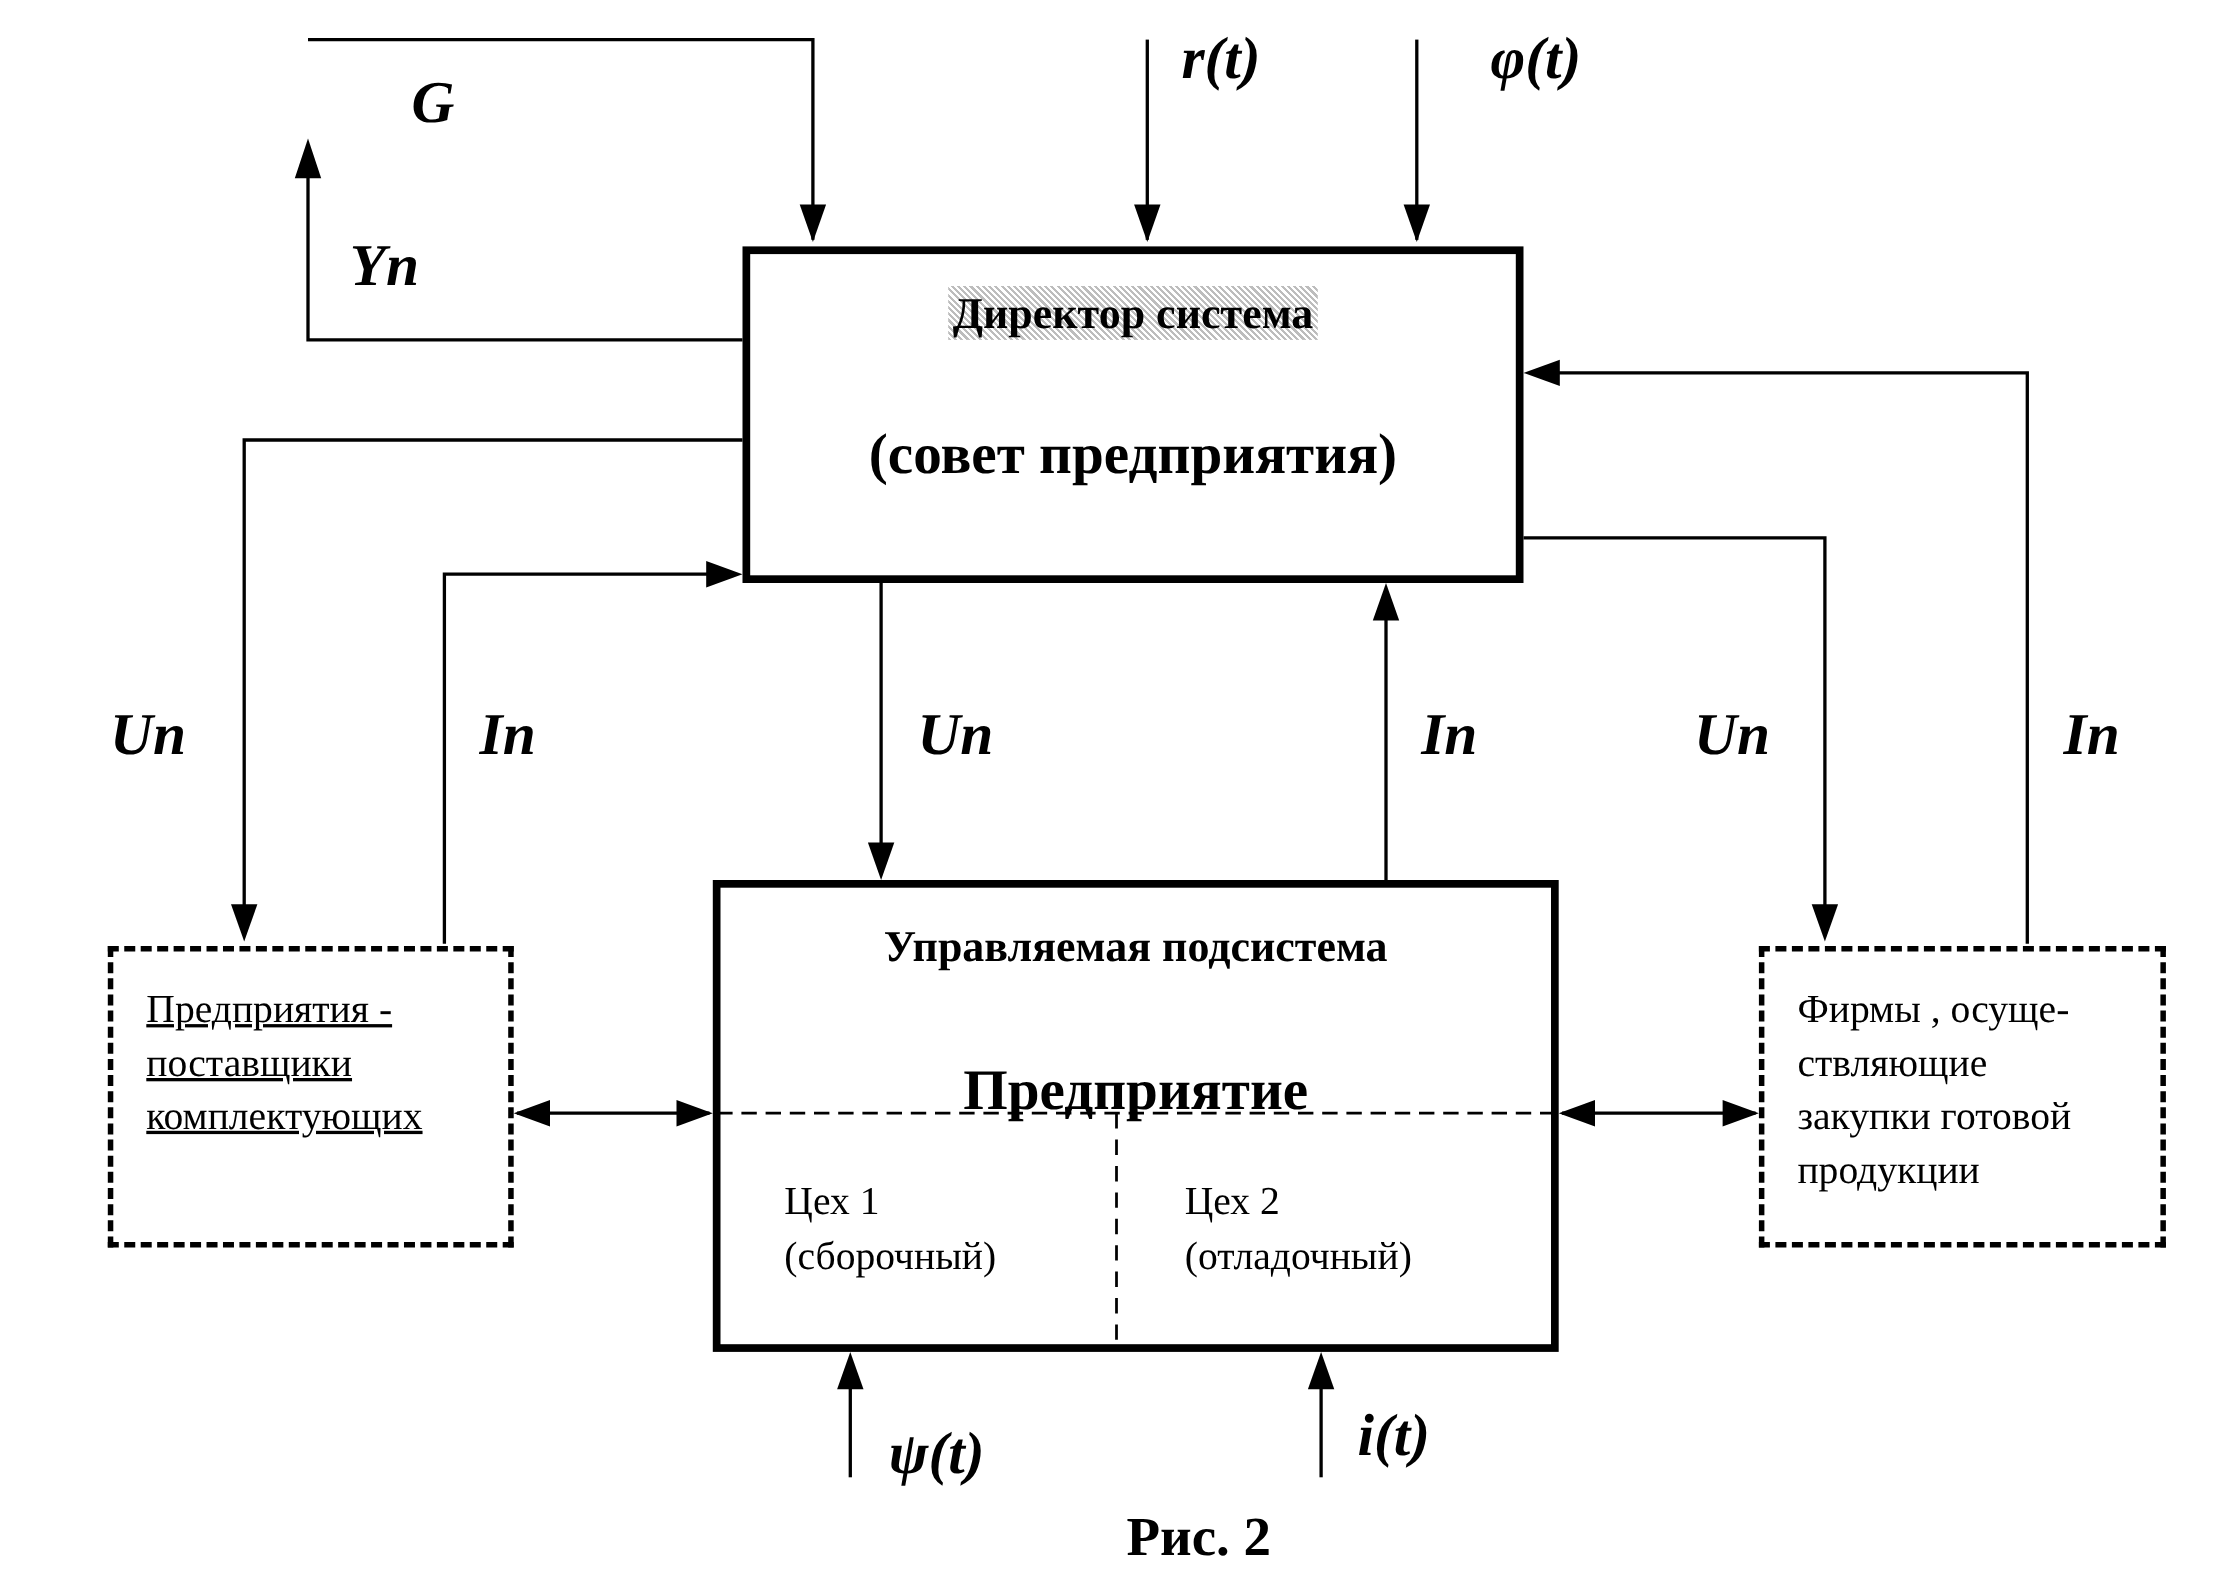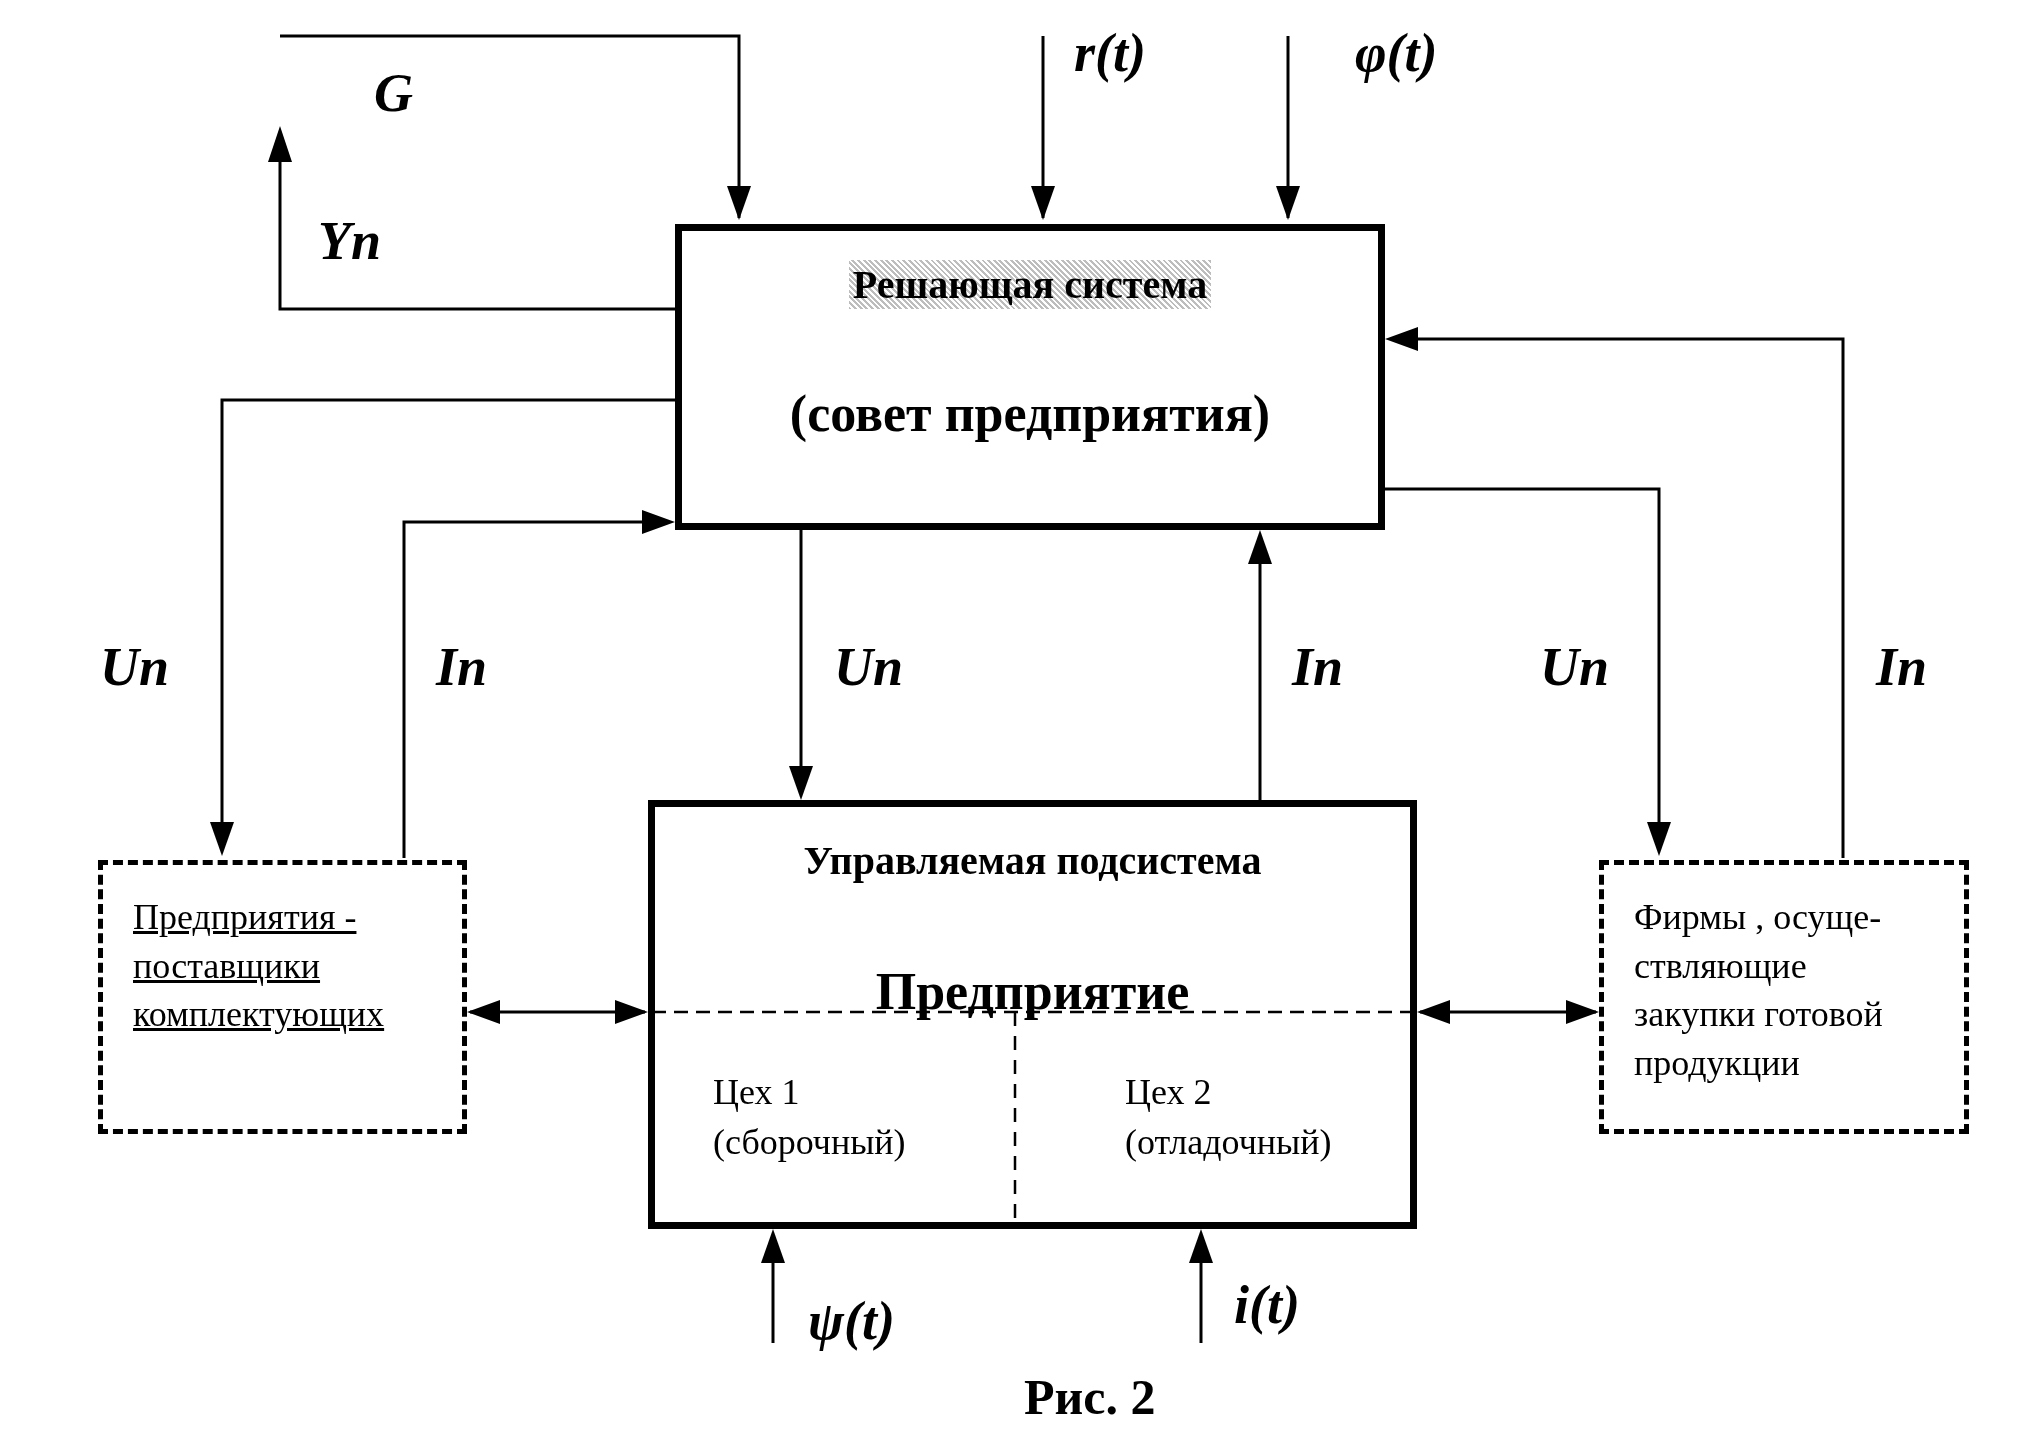--- a/index.html
+++ b/index.html
@@ -83,39 +83,39 @@
     <polygon points="1450,1000 1450,1024 1417,1012"></polygon>
     <polygon points="1566,1000 1566,1024 1599,1012"></polygon>
 
     <polygon points="761,1263 785,1263 773,1229"></polygon>
     <polygon points="1189,1263 1213,1263 1201,1229"></polygon>
   </g>
 </svg>
 
 <div class="box solid" style="left:675px; top:224px; width:710px; height:306px;">
   <div class="hdr" style="top:30px; font-size:40px;">
-    <span class="shade">Решающая система</span>
+    <span class="shade">Директор система</span>
   </div>
   <div class="center-text" style="top:150px; font-size:52px;">
     <div>(совет предприятия)</div>
   </div>
 </div>
 
 <div class="box solid" style="left:648px; top:800px; width:769px; height:429px;">
   <div class="hdr" style="top:30px; font-size:40px;">
     <span>Управляемая подсистема</span>
   </div>
   <div class="center-text" style="top:152px; font-size:52px;">
     <div>Предприятие</div>
   </div>
   <div class="shop" style="left:58px; top:260px;">
     <div>Цех 1</div>
     <div>(сборочный)</div>
   </div>
-  <div class="shop" style="left:422px; top:260px;margin-left:48px;">
+  <div class="shop" style="left:422px; top:260px;">
     <div>Цех 2</div>
     <div>(отладочный)</div>
   </div>
 </div>
 
 <div class="box dashed" style="left:98px; top:860px; width:369px; height:274px;">
   <div class="side-text" style="left:30px; top:28px;text-decoration:underline;">
     <div>Предприятия -</div>
     <div>поставщики</div>
     <div>комплектующих</div>

